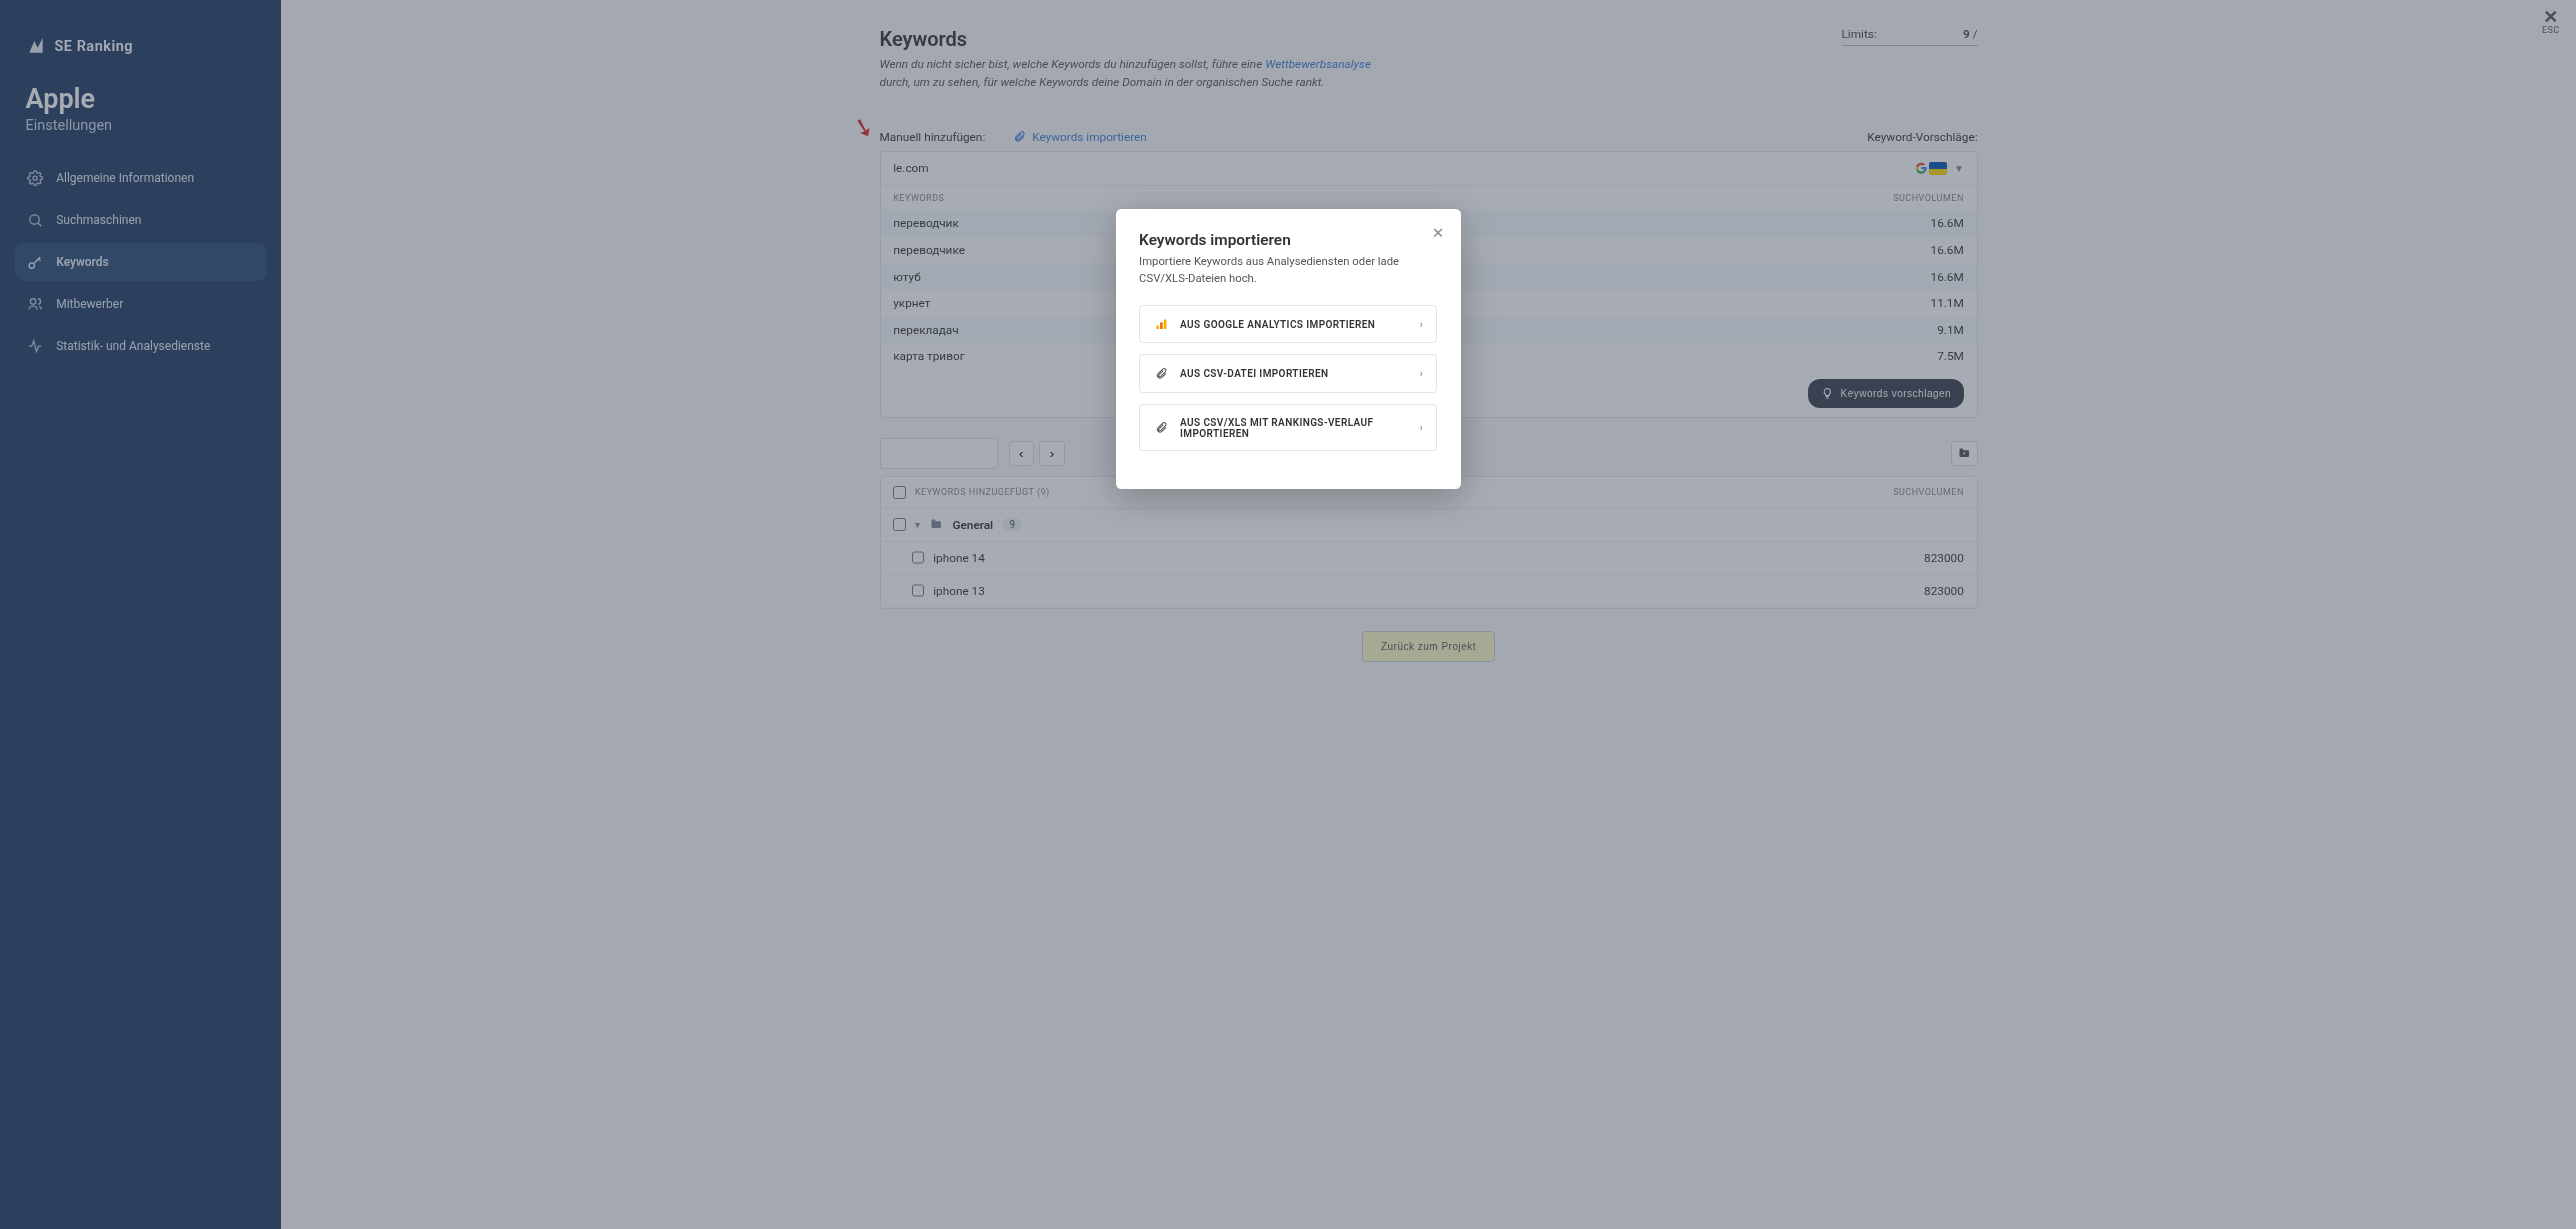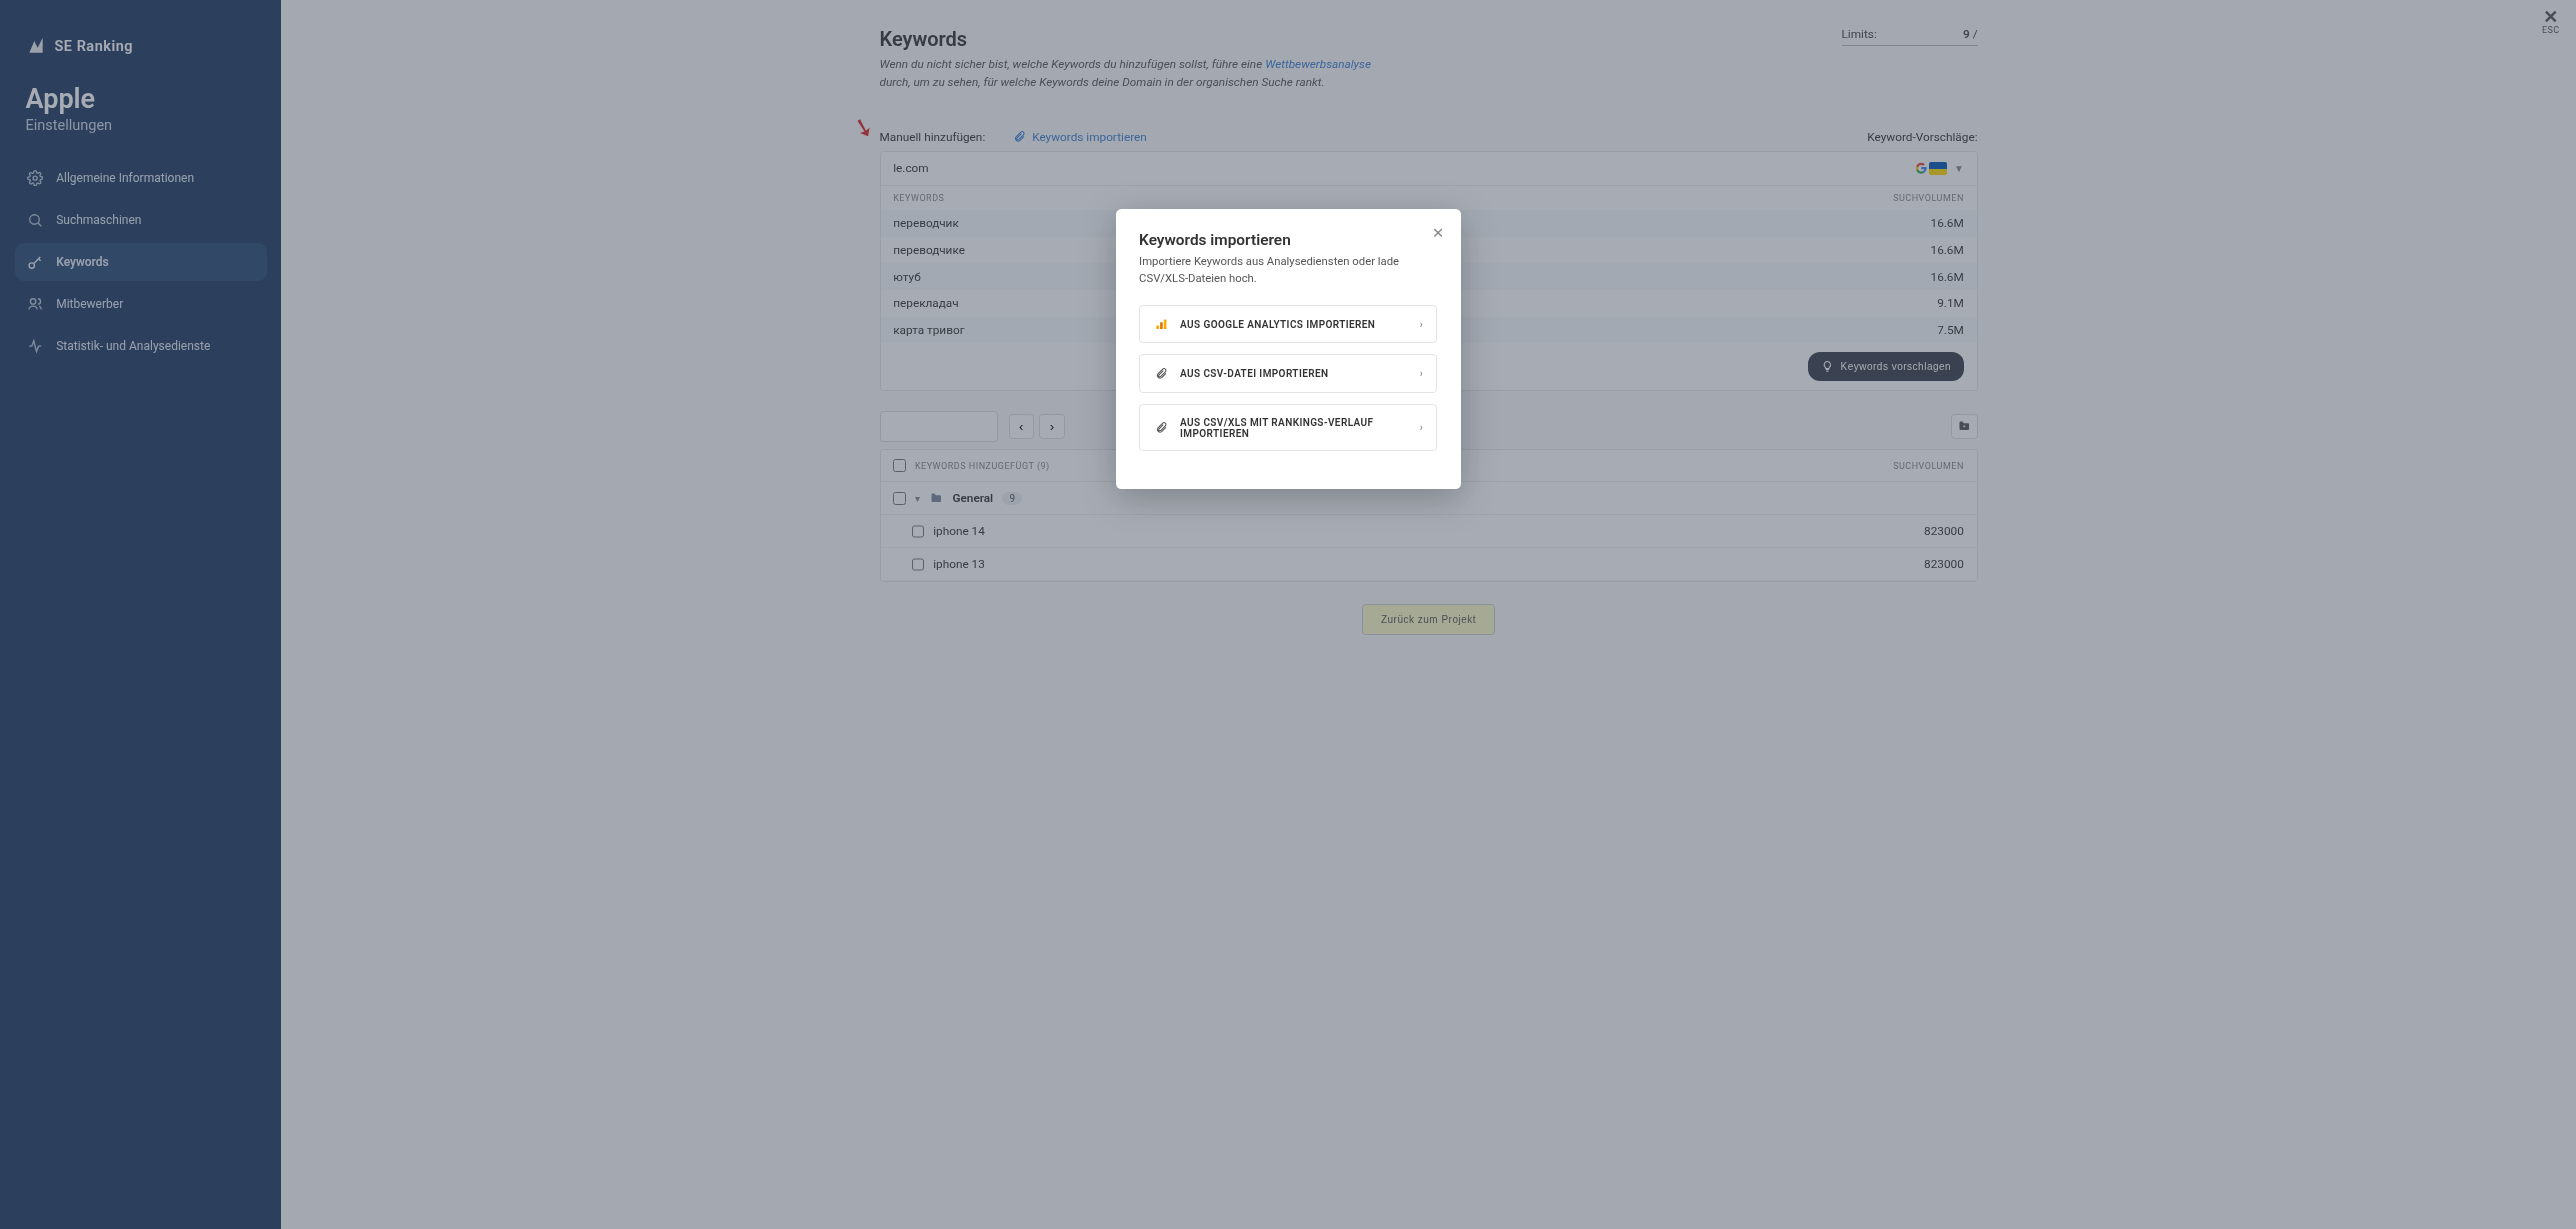--- a/index.html
+++ b/index.html
@@ -204,20 +204,24 @@
         </div>
         <div class="table-row">
           <div class="col-kw">переводчике</div>
           <div class="col-vol">16.6M</div>
         </div>
         <div class="table-row">
           <div class="col-kw">ютуб</div>
           <div class="col-vol">16.6M</div>
         </div>
         <div class="table-row">
+          <div class="col-kw">укрнет</div>
+          <div class="col-vol">11.1M</div>
+        </div>
+        <div class="table-row">
           <div class="col-kw">перекладач</div>
           <div class="col-vol">9.1M</div>
         </div>
         <div class="table-row">
           <div class="col-kw">карта тривог</div>
           <div class="col-vol">7.5M</div>
         </div>
       </div>
     <div class="suggest-btn-row">
       <button class="suggest-btn">

